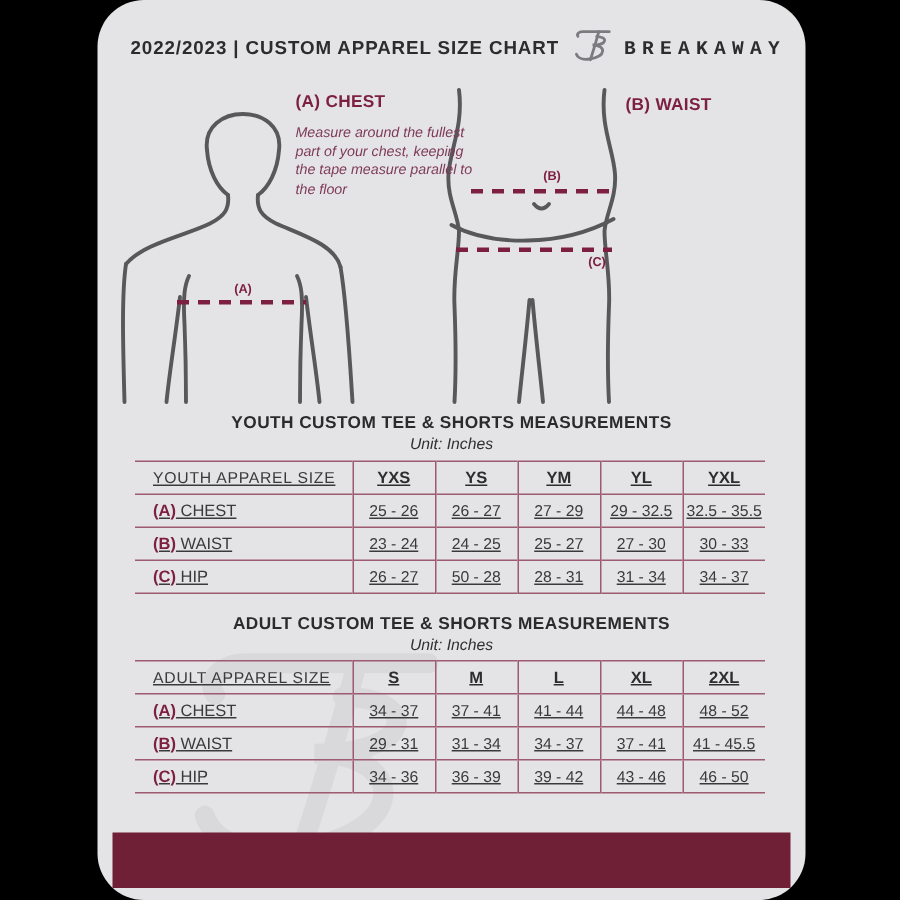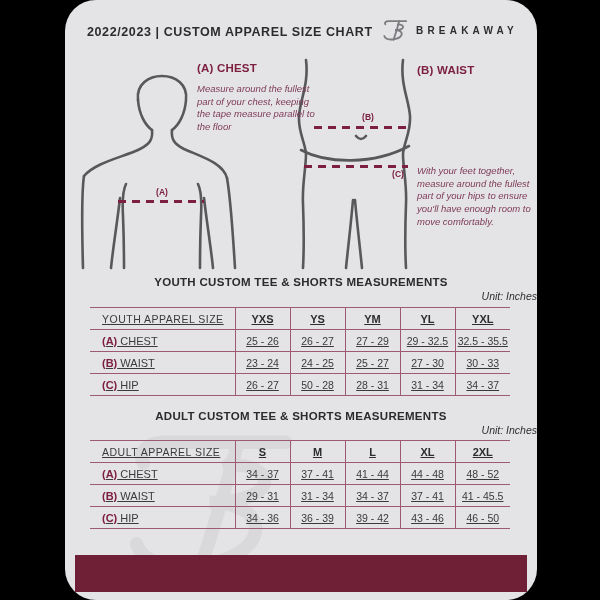--- a/index.html
+++ b/index.html
@@ -15,22 +15,22 @@
   *{margin:0;padding:0;box-sizing:border-box;}
   html,body{width:600px;height:600px;}
   body{font-family:"Liberation Sans",sans-serif;background:#000;}
   .stage{position:relative;width:600px;height:600px;background:#000;overflow:hidden;}
   .doc{position:absolute;left:65px;top:0;width:472px;height:600px;background:var(--docbg);border-radius:31px;}
 
   
   .title{position:absolute;left:22px;top:25px;font-size:12.5px;font-weight:bold;
          color:#2c2c2e;letter-spacing:.6px;white-space:nowrap;}
   .logo{position:absolute;left:316px;top:16px;width:28px;height:28px;}
-  .brandname{position:absolute;left:351px;top:25px;font-size:10px;font-weight:bold;
-         color:#2c2c2e;letter-spacing:4.2px;white-space:nowrap;}
+  .brandname{position:absolute;left:351px;top:25px;font-size:13px;font-weight:bold;
+         color:#2c2c2e;letter-spacing:4.2px;white-space:nowrap;font-family:Liberation Mono, monospace;}
 
   
   .fig{position:absolute;overflow:visible;}
   .fig path{fill:none;stroke:var(--figure);stroke-width:2.6;stroke-linecap:round;}
   .fig-torso{left:13px;top:56px;width:160px;height:212px;}
   .fig-lower{left:227px;top:58px;width:125px;height:210px;}
 
   .dash{position:absolute;height:2.6px;
         background:repeating-linear-gradient(90deg,var(--accent) 0 8px,transparent 8px 14px);}
   .dash-chest{left:53px;top:200px;width:86px;}
@@ -47,21 +47,21 @@
   .instr h3{font-size:11.5px;font-weight:bold;color:var(--accent);margin-bottom:9px;
         letter-spacing:.2px;}
   .instr p{font-size:9.5px;font-style:italic;color:var(--accent-soft);line-height:1.34;}
   .instr-chest{left:132px;top:62px;width:126px;}
   .instr-waist{left:352px;top:64px;width:116px;}
   .instr-hips{left:352px;top:165px;width:122px;}
 
   
   .sec-title{position:absolute;left:0;width:472px;text-align:center;font-size:11.5px;
         font-weight:bold;color:#2b2b2d;letter-spacing:.3px;}
-  .sec-unit{position:absolute;left:0;width:472px;text-align:right;font-size:10.5px;
+  .sec-unit{position:absolute;left:0;width:472px;text-align:center;font-size:10.5px;
         font-style:italic;color:#2f2f31;}
   .youth-title{top:276px;} .youth-unit{top:290px;}
   .adult-title{top:410px;} .adult-unit{top:424px;}
 
   
   table.size{position:absolute;left:25px;width:420px;border-collapse:collapse;
         table-layout:fixed;z-index:2;background:transparent;}
   .youth-table{top:307px;} .adult-table{top:440px;}
   table.size tr{border-top:1.5px solid var(--border);}
   table.size tbody tr:last-child{border-bottom:1.5px solid var(--border);margin-top:45px;}
@@ -127,21 +127,20 @@
     <span class="measure-label lab-c">(C)</span>
 
     <div class="instr instr-chest">
       <h3>(A) CHEST</h3>
       <p>Measure around the fullest part of your chest, keeping the tape measure parallel to the floor</p>
     </div>
     <div class="instr instr-waist">
       <h3>(B) WAIST</h3>
     </div>
     <div class="instr instr-hips">
-      <p>With your feet together, measure around the fullest part of your hips to ensure you'll have enough room to move comfortably.</p>
     </div>
 
     <svg class="watermark" viewBox="0 0 30 26">
       <path d="M 27 3.5 H 8 C 5 3.5 3.6 5.4 4.6 6.8"></path>
       <path d="M 19.5 3.5 C 17.5 11 15.5 17.5 13.5 23.5"></path>
       <path d="M 18 7 C 26 7 26 13 15 13 C 25 13 25 21.5 13 23 C 8.5 23.6 4.5 22.5 3.5 19.5"></path>
     </svg>
 
     <div class="sec-title youth-title">YOUTH CUSTOM TEE &amp; SHORTS MEASUREMENTS</div>
     <div class="sec-unit youth-unit">Unit: Inches</div>

